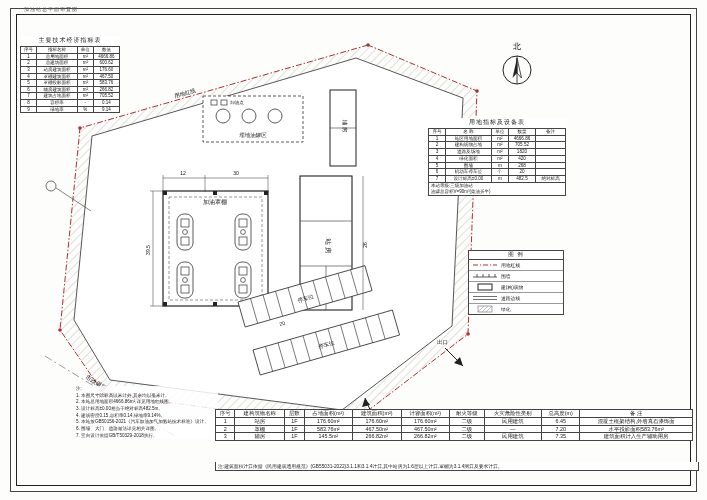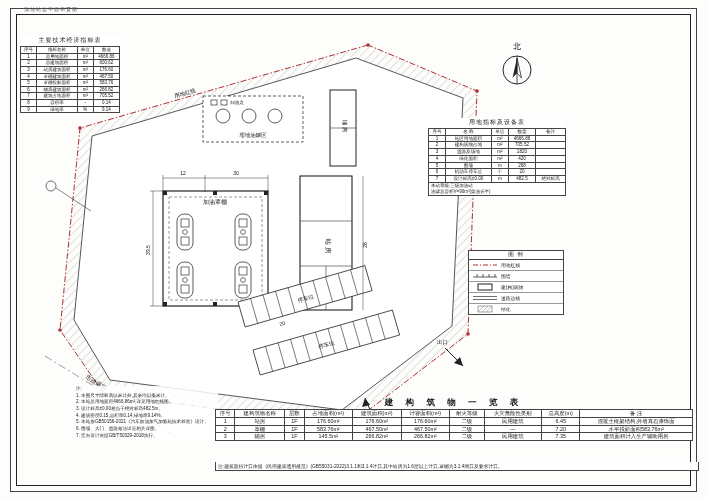--- a/index.html
+++ b/index.html
@@ -384,21 +384,20 @@
       <div>注:</div>
       <div>1. 本图尺寸除标高以米计外,其余均以毫米计。</div>
       <div>2. 本站总用地面积4666.86m²,详见用地红线图。</div>
       <div>3. 设计标高±0.00相当于绝对标高482.5m。</div>
       <div>4. 建筑密度0.15,容积率0.14,绿地率9.14%。</div>
       <div>5. 本站按GB50156-2021《汽车加油加气加氢站技术标准》设计。</div>
       <div>6. 围墙、大门、道路做法详见相关详图。</div>
       <div>7. 竖向设计依据GB/T50329-2018执行。</div>
     </div>
 
-  <div class="bottom-title">建 构 筑 物 一 览 表</div>
   <div class="tbl-wrap bottom-table">
     <table class="cad">
         <tbody>
           <tr>
             <td>序号</td>
             <td>建构筑物名称</td>
             <td>层数</td>
             <td>占地面积(m²)</td>
             <td>建筑面积(m²)</td>
             <td>计容面积(m²)</td>

